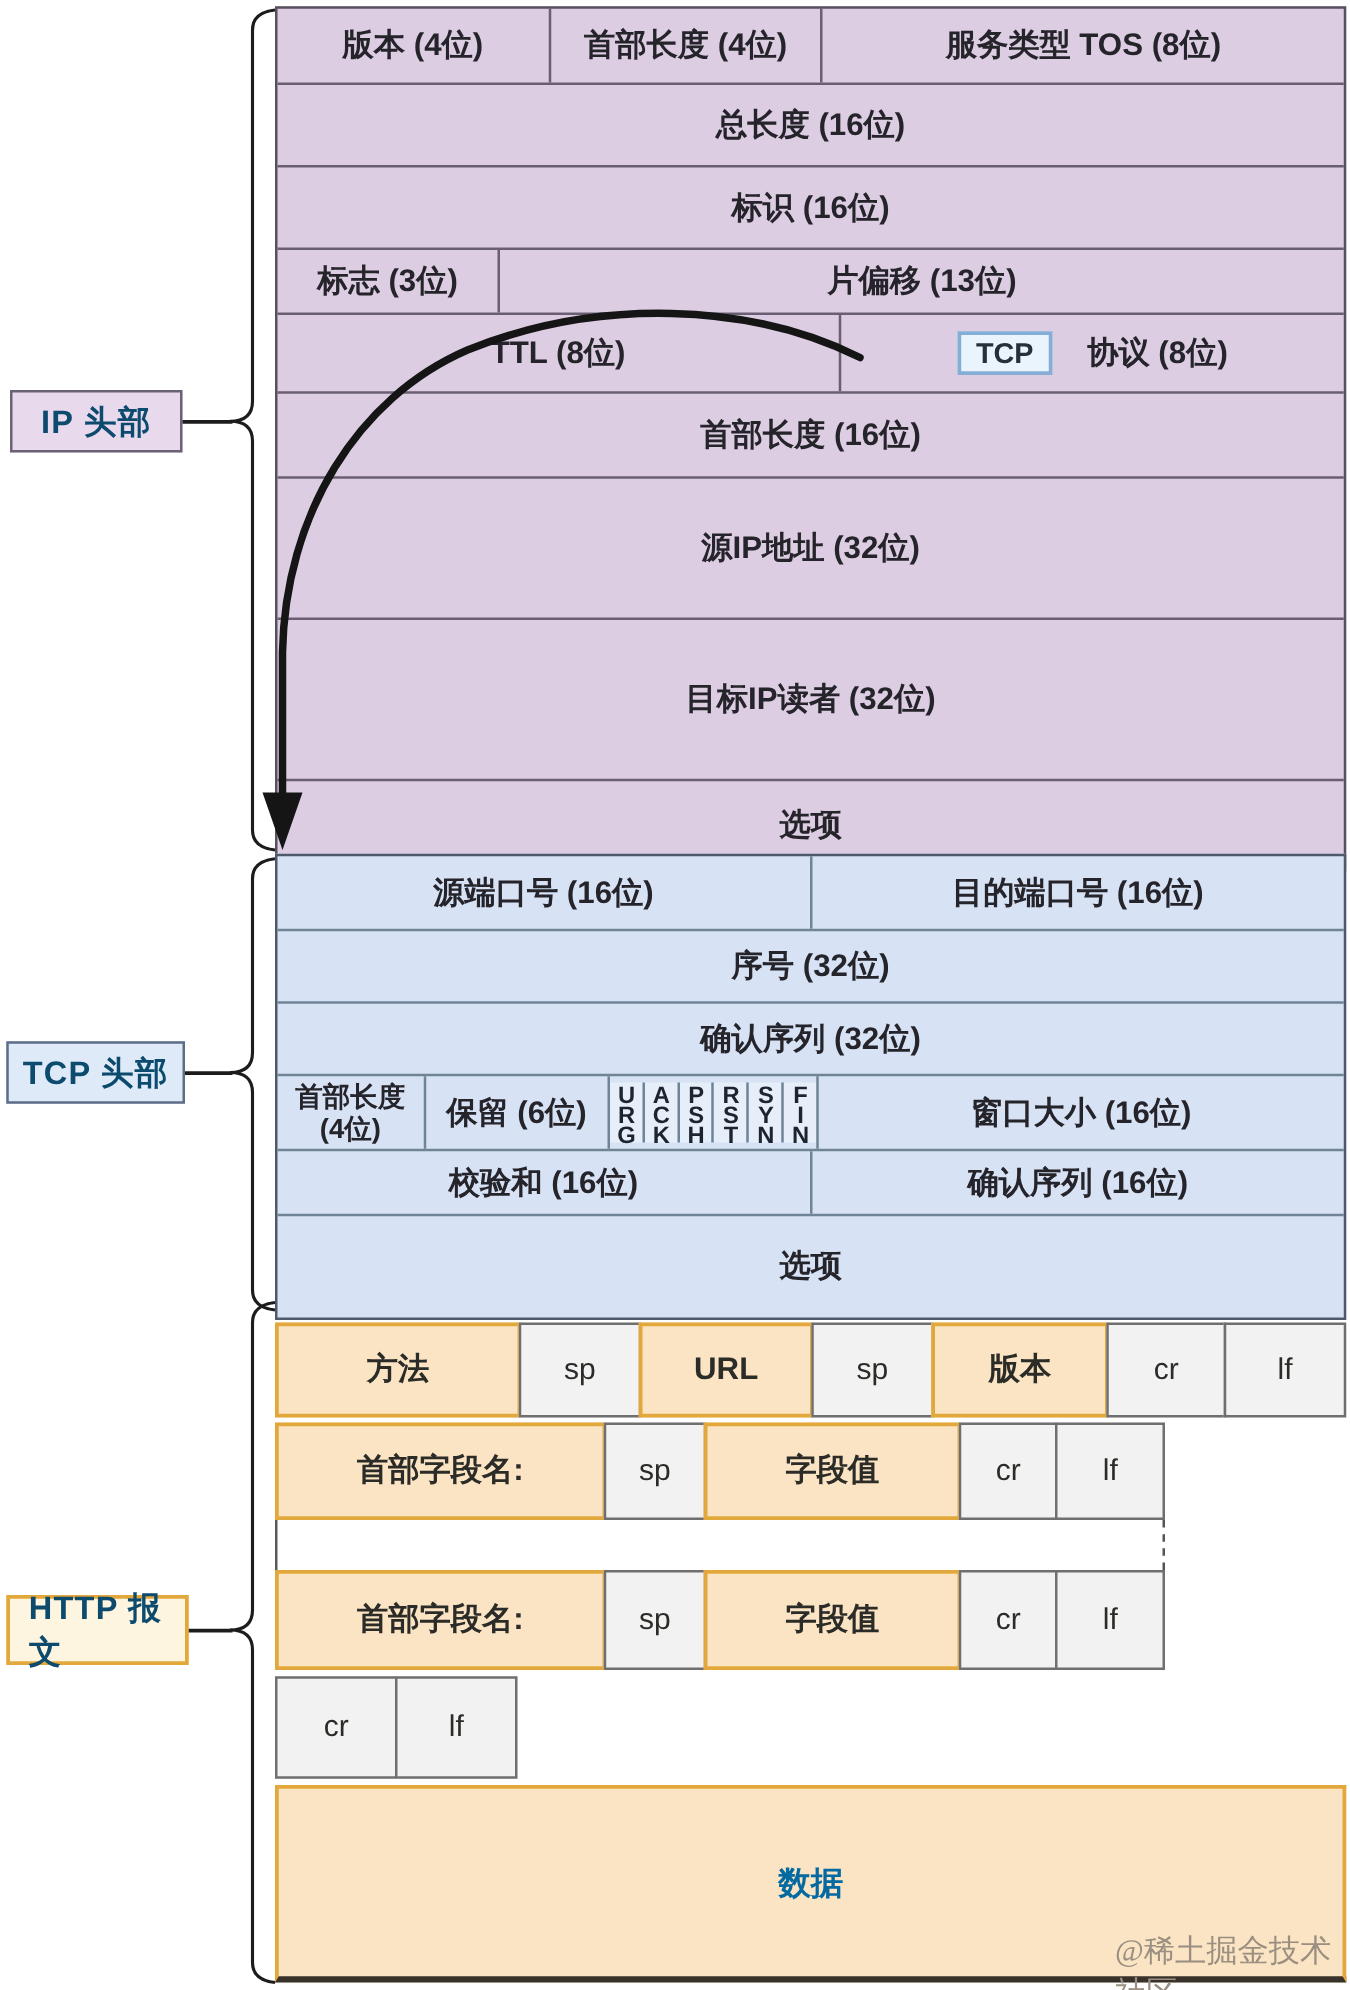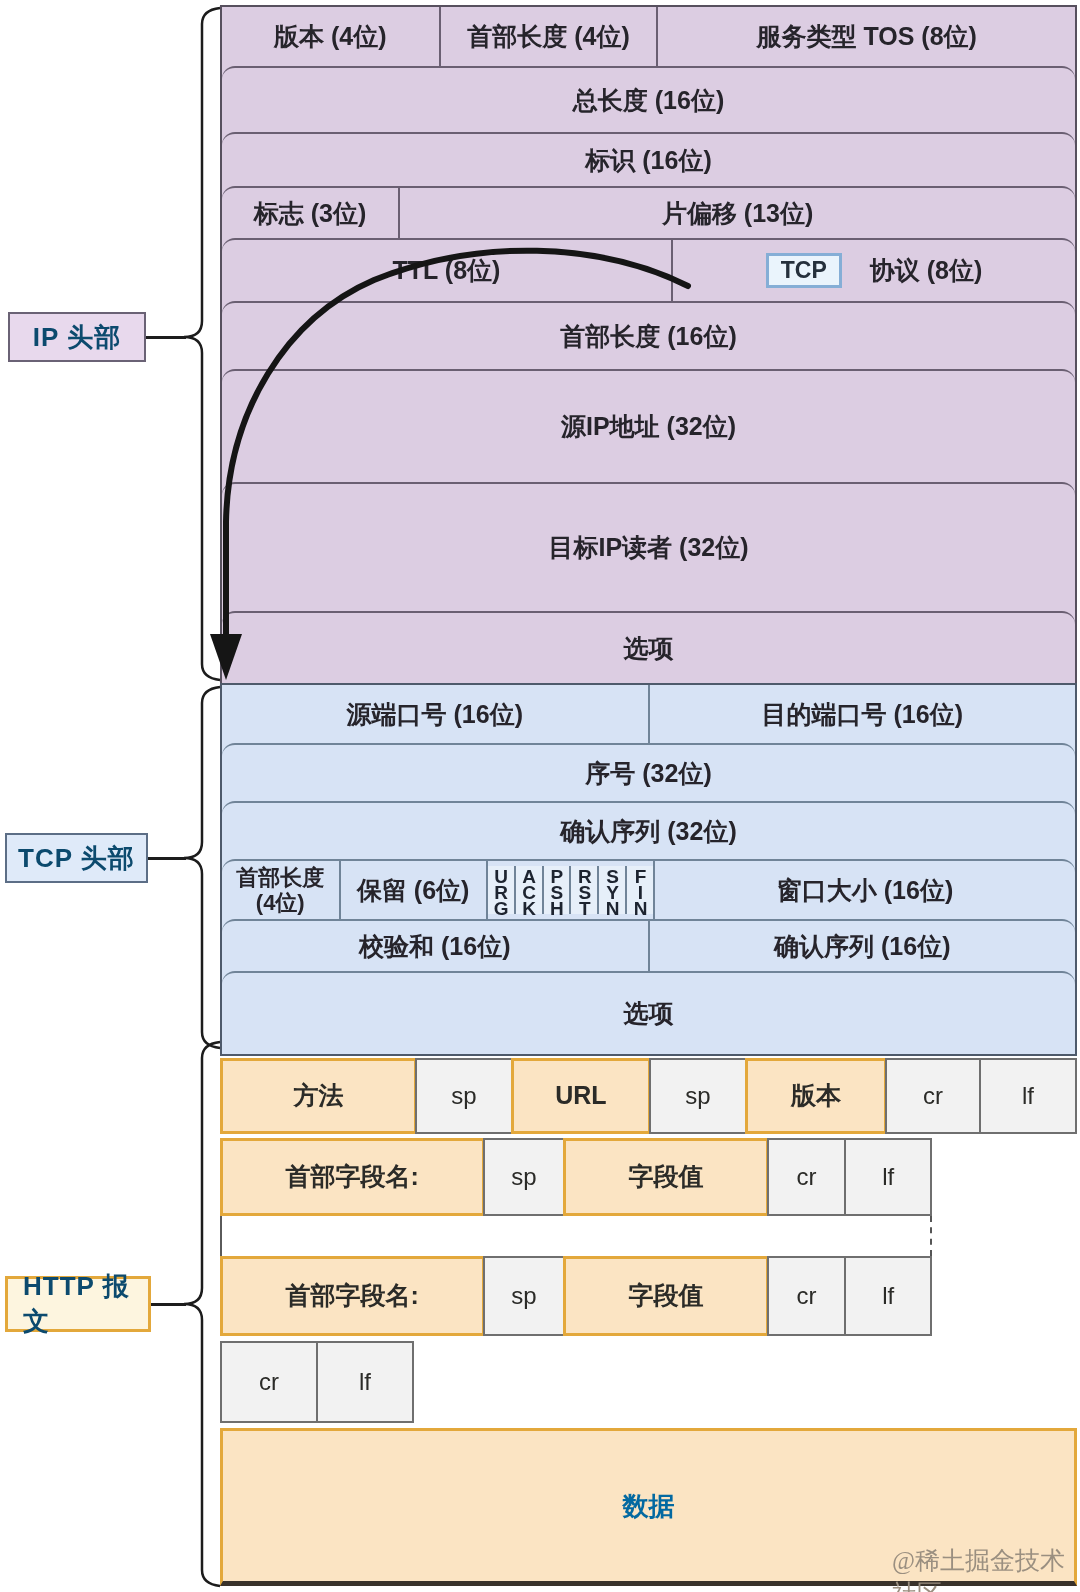--- a/index.html
+++ b/index.html
@@ -3,21 +3,21 @@
 <meta charset="utf-8">
 <style>
   html,body { margin:0; padding:0; background:#ffffff; }
   #canvas {
     position:relative; width:1080px; height:1592px; background:#ffffff;
     font-family:"Liberation Sans","DejaVu Sans",sans-serif; overflow:hidden;
   }
 
   
   .section { position:absolute; box-sizing:border-box; z-index:2; }
-  .row { display:flex; box-sizing:border-box; width:100%;border-radius:13px; }
+  .row { display:flex; box-sizing:border-box; width:100%; }
   .cell {
     box-sizing:border-box; display:flex; align-items:center; justify-content:center;
     text-align:center; font-weight:bold; font-size:25px; color:var(--text,#26242b);
     line-height:1.15; padding:0 4px;
   }
 
   .ip-sec  { background:var(--ip-fill,#dccde2); border:2.5px solid var(--ip-border,#57505e); }
   .ip-sec  .row + .row  { border-top:2px solid var(--ip-divider,#6a5f72); }
   .ip-sec  .cell + .cell{ border-left:2px solid var(--ip-divider,#6a5f72); }
 
@@ -97,21 +97,21 @@
 
   <div class="section ip-sec" style="left:220px; top:5px; width:857px;">
     <div class="row" style="height:59px">
       <div class="cell" style="flex:216">版本 (4位)</div>
       <div class="cell" style="flex:215">首部长度 (4位)</div>
       <div class="cell" style="flex:423">服务类型 TOS (8位)</div>
     </div>
     <div class="row" style="height:66px">
       <div class="cell" style="flex:1">总长度 (16位)</div>
     </div>
-    <div class="row" style="height:54px">
+    <div class="row" style="height:66px">
       <div class="cell" style="flex:1">标识 (16位)</div>
     </div>
     <div class="row" style="height:52px">
       <div class="cell" style="flex:172">标志 (3位)</div>
       <div class="cell" style="flex:682">片偏移 (13位)</div>
     </div>
     <div class="row" style="height:63px">
       <div class="cell" style="flex:451">TTL (8位)</div>
       <div class="cell" style="flex:403">
         <span class="tcp-tag">TCP</span>

